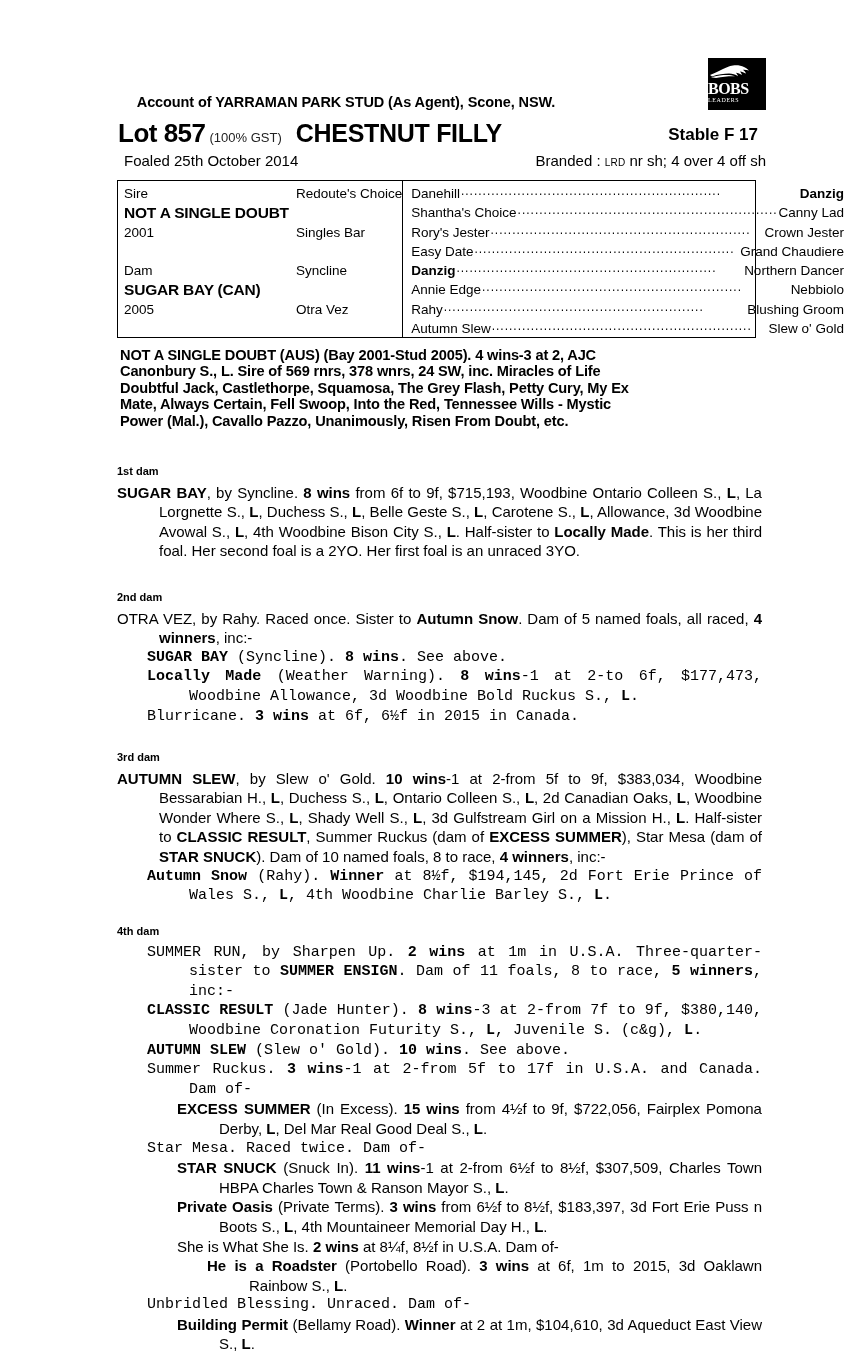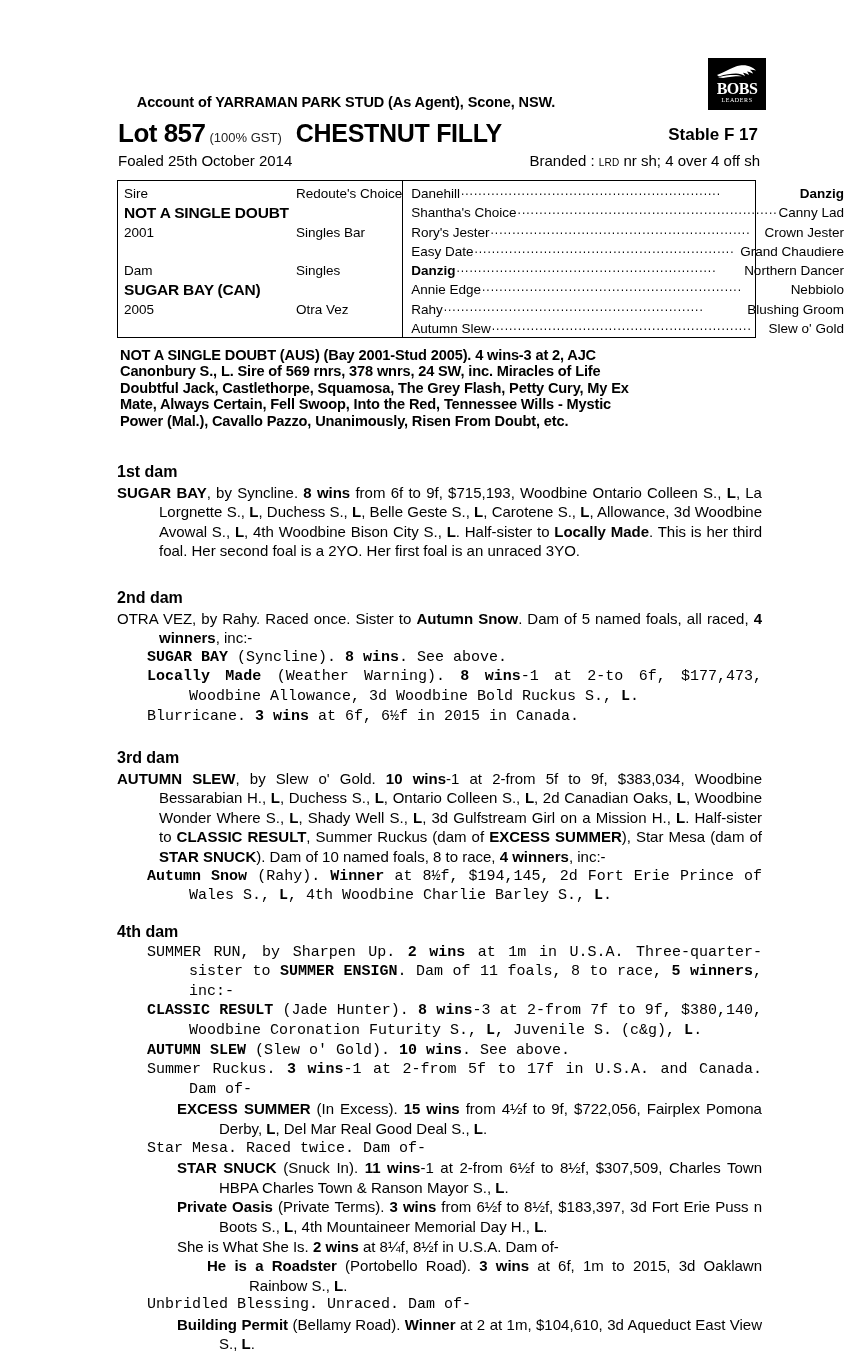--- a/index.html
+++ b/index.html
@@ -28,21 +28,21 @@
   .logo-box {
     position: absolute;
     left: 708px;
     top: 58px;
     width: 58px;
     height: 52px;
     background: #000;
     color: #fff;
     display: flex;
     flex-direction: column;
-    align-items: center;
+    align-items: flex-start;
     justify-content: flex-start;
     overflow: hidden;
   }
   .logo-horse {
     margin-top: 4px;
     width: 44px;
     height: 18px;
     display: block;
   }
   .logo-word {
@@ -97,21 +97,21 @@
   }
   .stable {
     float: right;
     font-size: 17px;
     font-weight: bold;
     margin-top: 7px;
   }
 
   .foal-line {
     position: absolute;
-    left: 118px;
+    left: 124px;
     top: 152px;
     width: 642px;
     font-size: 15px;
     display: flex;
     justify-content: space-between;
   }
   .branded small {
     font-size: 10px;
     letter-spacing: 0.2px;
   }
@@ -191,21 +191,21 @@
   
   .section {
     position: absolute;
     left: 117px;
     width: 645px;
     font-size: 15px;
     line-height: 19.6px;
   }
   .dam-head {
     font-weight: bold;
-    font-size: 16px;
+    font-size: 11px;
     margin-bottom: 1px;
   }
   .entry {
     text-align: justify;
     text-justify: inter-word;
   }
   .hang1 { padding-left: 42px; text-indent: -42px; }
   .hang2 { padding-left: 72px; text-indent: -42px; font-family: Liberation Mono, monospace; }
   .hang3 { padding-left: 102px; text-indent: -42px; }
   .b { font-weight: bold; }
@@ -253,21 +253,21 @@
       <div class="ped-row strong">
         <span class="c1">NOT A SINGLE DOUBT</span>
       </div>
       <div class="ped-row">
         <span class="c1">2001</span>
         <span class="c2">Singles Bar</span>
       </div>
       <div class="ped-row"></div>
       <div class="ped-row">
         <span class="c1">Dam</span>
-        <span class="c2">Singles</span>
+        <span class="c2">Syncline</span>
       </div>
       <div class="ped-row strong">
         <span class="c1">SUGAR BAY (CAN)</span>
       </div>
       <div class="ped-row">
         <span class="c1">2005</span>
         <span class="c2">Otra Vez</span>
       </div>
     </div>
     <div class="col-right" id="thirdcol">

